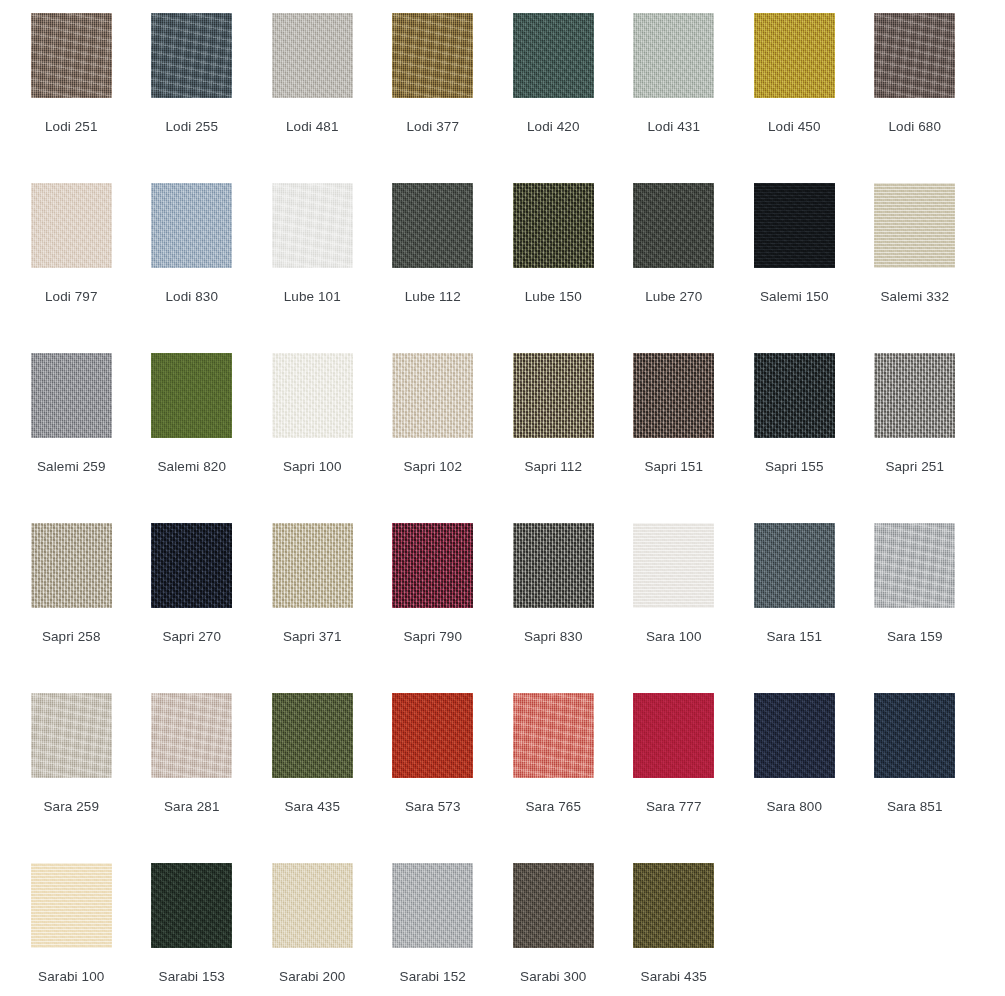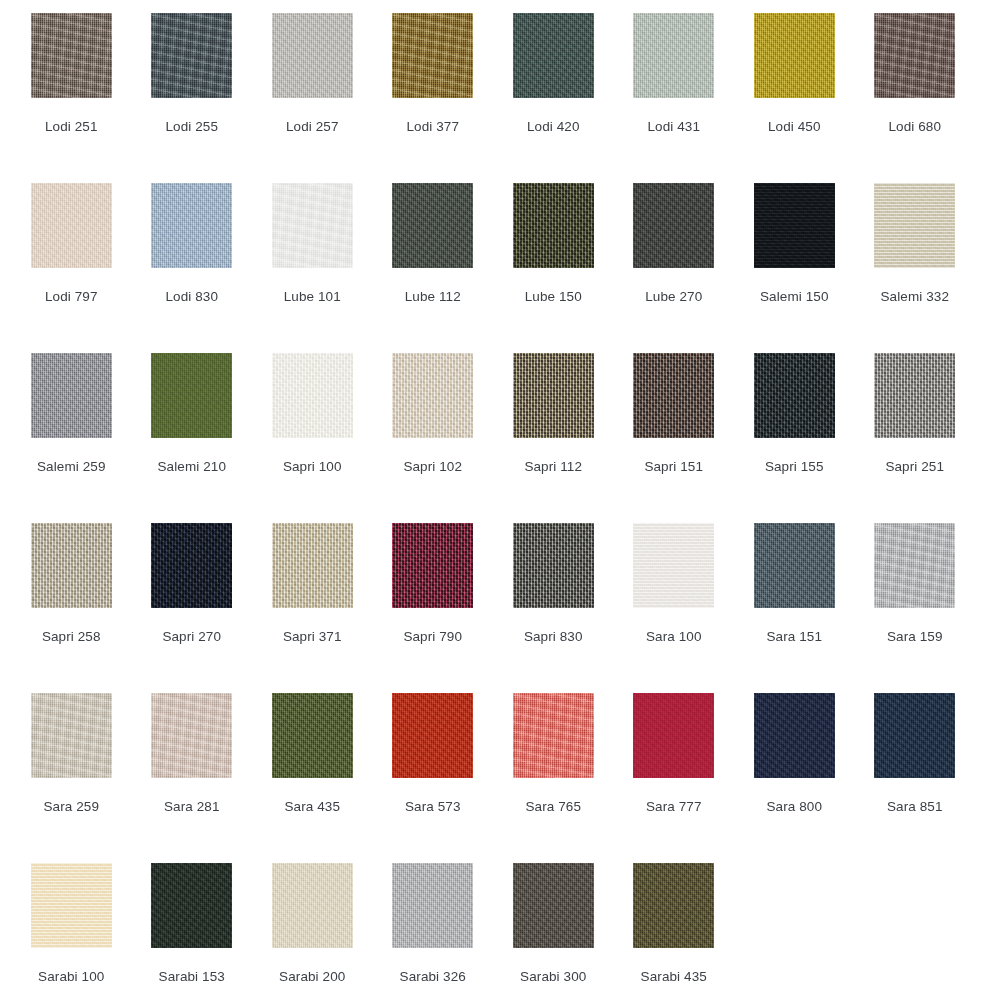--- a/index.html
+++ b/index.html
@@ -146,21 +146,21 @@
         <div class="weave"></div>
         <div class="noise"></div>
       </div>
       <div class="swatch-label">Lodi 255</div>
     </div>
     <div class="swatch-cell">
       <div class="swatch-chip tex-linen" style="background-color: rgb(187, 184, 178);">
         <div class="weave"></div>
         <div class="noise"></div>
       </div>
-      <div class="swatch-label">Lodi 257</div>
+      <div class="swatch-label">Lodi 481</div>
     </div>
     <div class="swatch-cell">
       <div class="swatch-chip tex-slub" style="background-color: rgb(131, 112, 69);">
         <div class="weave"></div>
         <div class="noise"></div>
       </div>
       <div class="swatch-label">Lodi 377</div>
     </div>
     <div class="swatch-cell">
       <div class="swatch-chip tex-linen" style="background-color: rgb(63, 84, 80);">
@@ -251,21 +251,21 @@
         <div class="weave"></div>
         <div class="noise"></div>
       </div>
       <div class="swatch-label">Salemi 259</div>
     </div>
     <div class="swatch-cell">
       <div class="swatch-chip tex-smooth" style="background-color: rgb(85, 104, 47);">
         <div class="weave"></div>
         <div class="noise"></div>
       </div>
-      <div class="swatch-label">Salemi 210</div>
+      <div class="swatch-label">Salemi 820</div>
     </div>
     <div class="swatch-cell">
       <div class="swatch-chip tex-coarse" style="background-color: rgb(240, 239, 234);">
         <div class="weave"></div>
         <div class="noise"></div>
       </div>
       <div class="swatch-label">Sapri 100</div>
     </div>
     <div class="swatch-cell">
       <div class="swatch-chip tex-coarse" style="background-color: rgb(221, 214, 201);">
@@ -433,21 +433,21 @@
         <div class="weave"></div>
         <div class="noise"></div>
       </div>
       <div class="swatch-label">Sarabi 200</div>
     </div>
     <div class="swatch-cell">
       <div class="swatch-chip tex-linen" style="background-color: rgb(173, 176, 179);">
         <div class="weave"></div>
         <div class="noise"></div>
       </div>
-      <div class="swatch-label">Sarabi 326</div>
+      <div class="swatch-label">Sarabi 152</div>
     </div>
     <div class="swatch-cell">
       <div class="swatch-chip tex-linen" style="background-color: rgb(83, 77, 69);">
         <div class="weave"></div>
         <div class="noise"></div>
       </div>
       <div class="swatch-label">Sarabi 300</div>
     </div>
     <div class="swatch-cell">
       <div class="swatch-chip tex-linen" style="background-color: rgb(86, 80, 46);">

